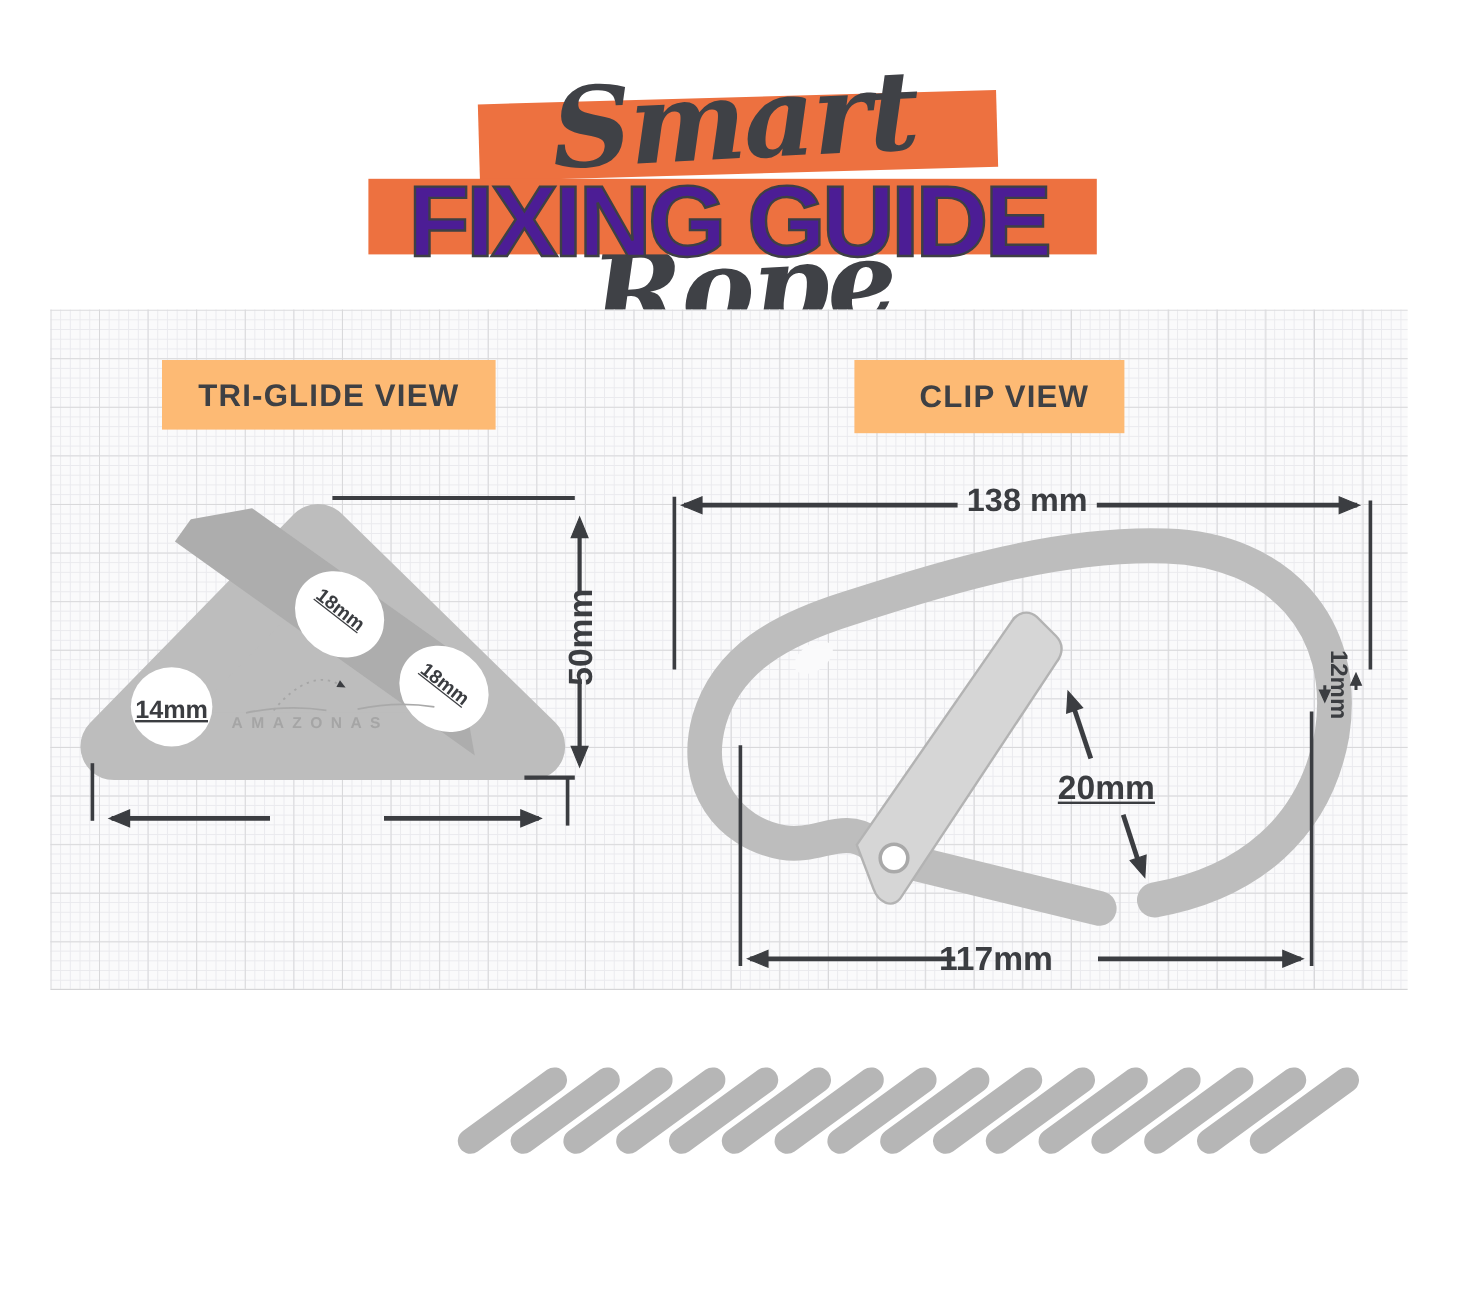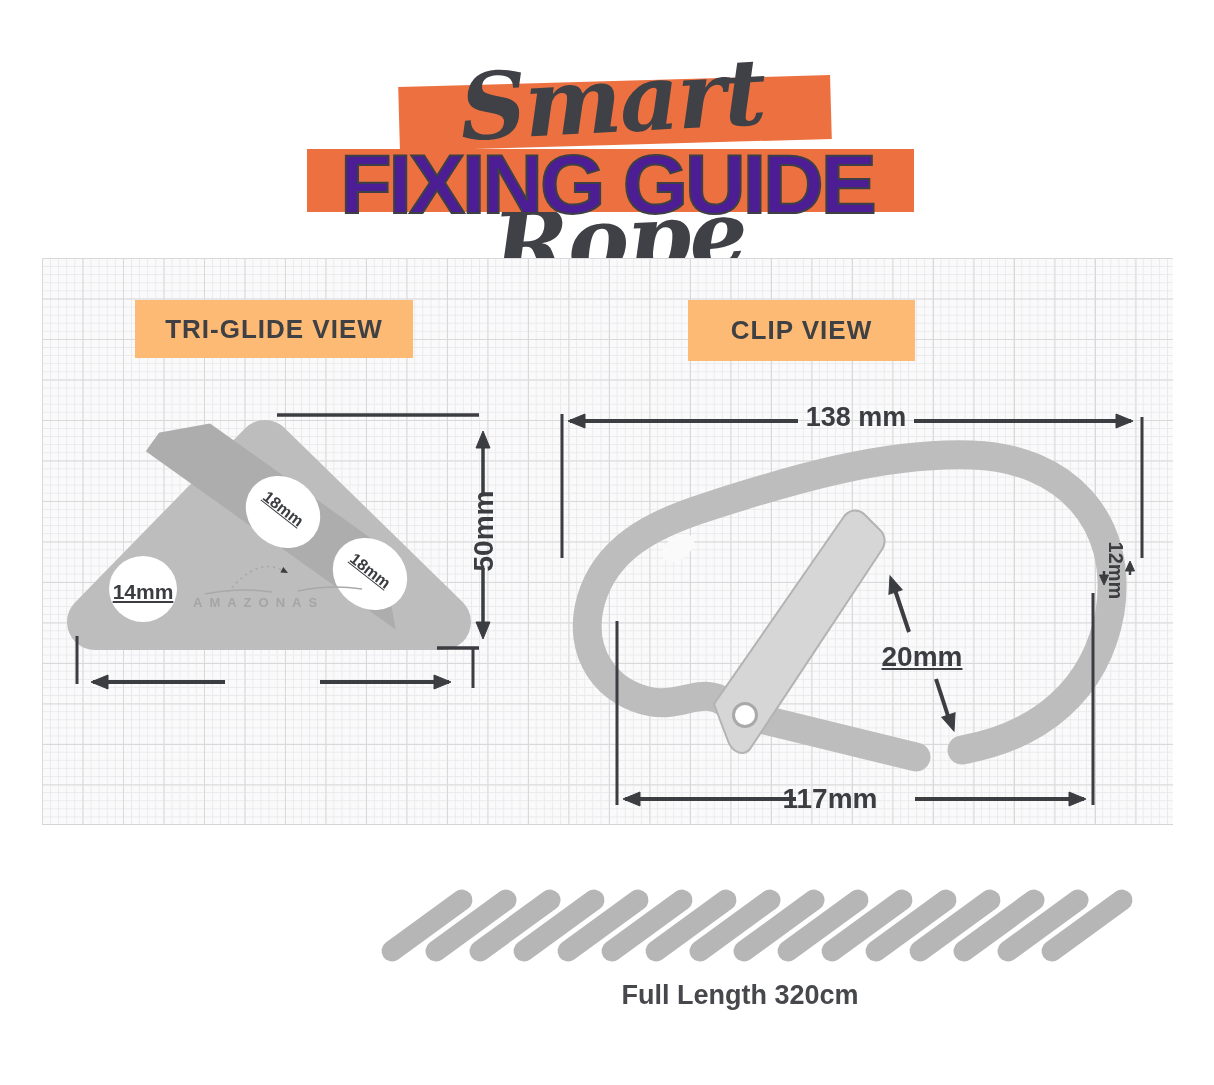--- a/index.html
+++ b/index.html
@@ -24,21 +24,21 @@
         linear-gradient(90deg,#d9d9db 1px,transparent 1px),
         linear-gradient(#eaeaee 1px,transparent 1px),
         linear-gradient(90deg,#eaeaee 1px,transparent 1px);
       background-size:40.5px 40.5px,40.5px 40.5px,8.1px 8.1px,8.1px 8.1px;
       border-bottom:1px solid #d4d4d6;}
 
   
   .label-box{background:#fdba74;display:flex;align-items:center;justify-content:center;
       font-weight:bold;font-size:26px;letter-spacing:1px;color:#3E4044;}
   .box-triglide{left:135px;top:300px;width:278px;height:58px;}
-  .box-clip{left:688px;top:300px;width:227px;height:61px;}
+  .box-clip{left:712px;top:300px;width:200px;height:61px;padding-left:25px;}
   .box-rope{left:90px;top:902px;width:247px;height:61px;}
 
   
   .dim{font-weight:bold;font-size:28px;color:#3B3D41;text-align:center;}
   .dim-138{left:776px;top:402px;width:160px;font-size:27px;}
   .dim-117{left:750px;top:783px;width:160px;}
   .dim-20{left:842px;top:641px;width:160px;text-decoration:underline;}
   .dim-12{left:1071px;top:559px;width:88px;font-size:20px;transform:rotate(90deg);}
   .dim-104{left:192px;top:665px;width:160px;font-size:30px;}
   .dim-50{left:414px;top:515px;width:140px;transform:rotate(-90deg);}
@@ -172,15 +172,14 @@
   <div class="abs hole-label hole-18a">18mm</div>
   <div class="abs hole-label hole-18b">18mm</div>
   <div class="abs hole-label hole-14">14mm</div>
   <div class="abs watermark">AMAZONAS</div>
 
   <div class="abs dim dim-138">138 mm</div>
   <div class="abs dim dim-117">117mm</div>
   <div class="abs dim dim-20">20mm</div>
   <div class="abs dim dim-12">12mm</div>
 
-  <div class="abs rope-caption">Full Length 320cm</div>
 
 </div>
 
 </body></html>

